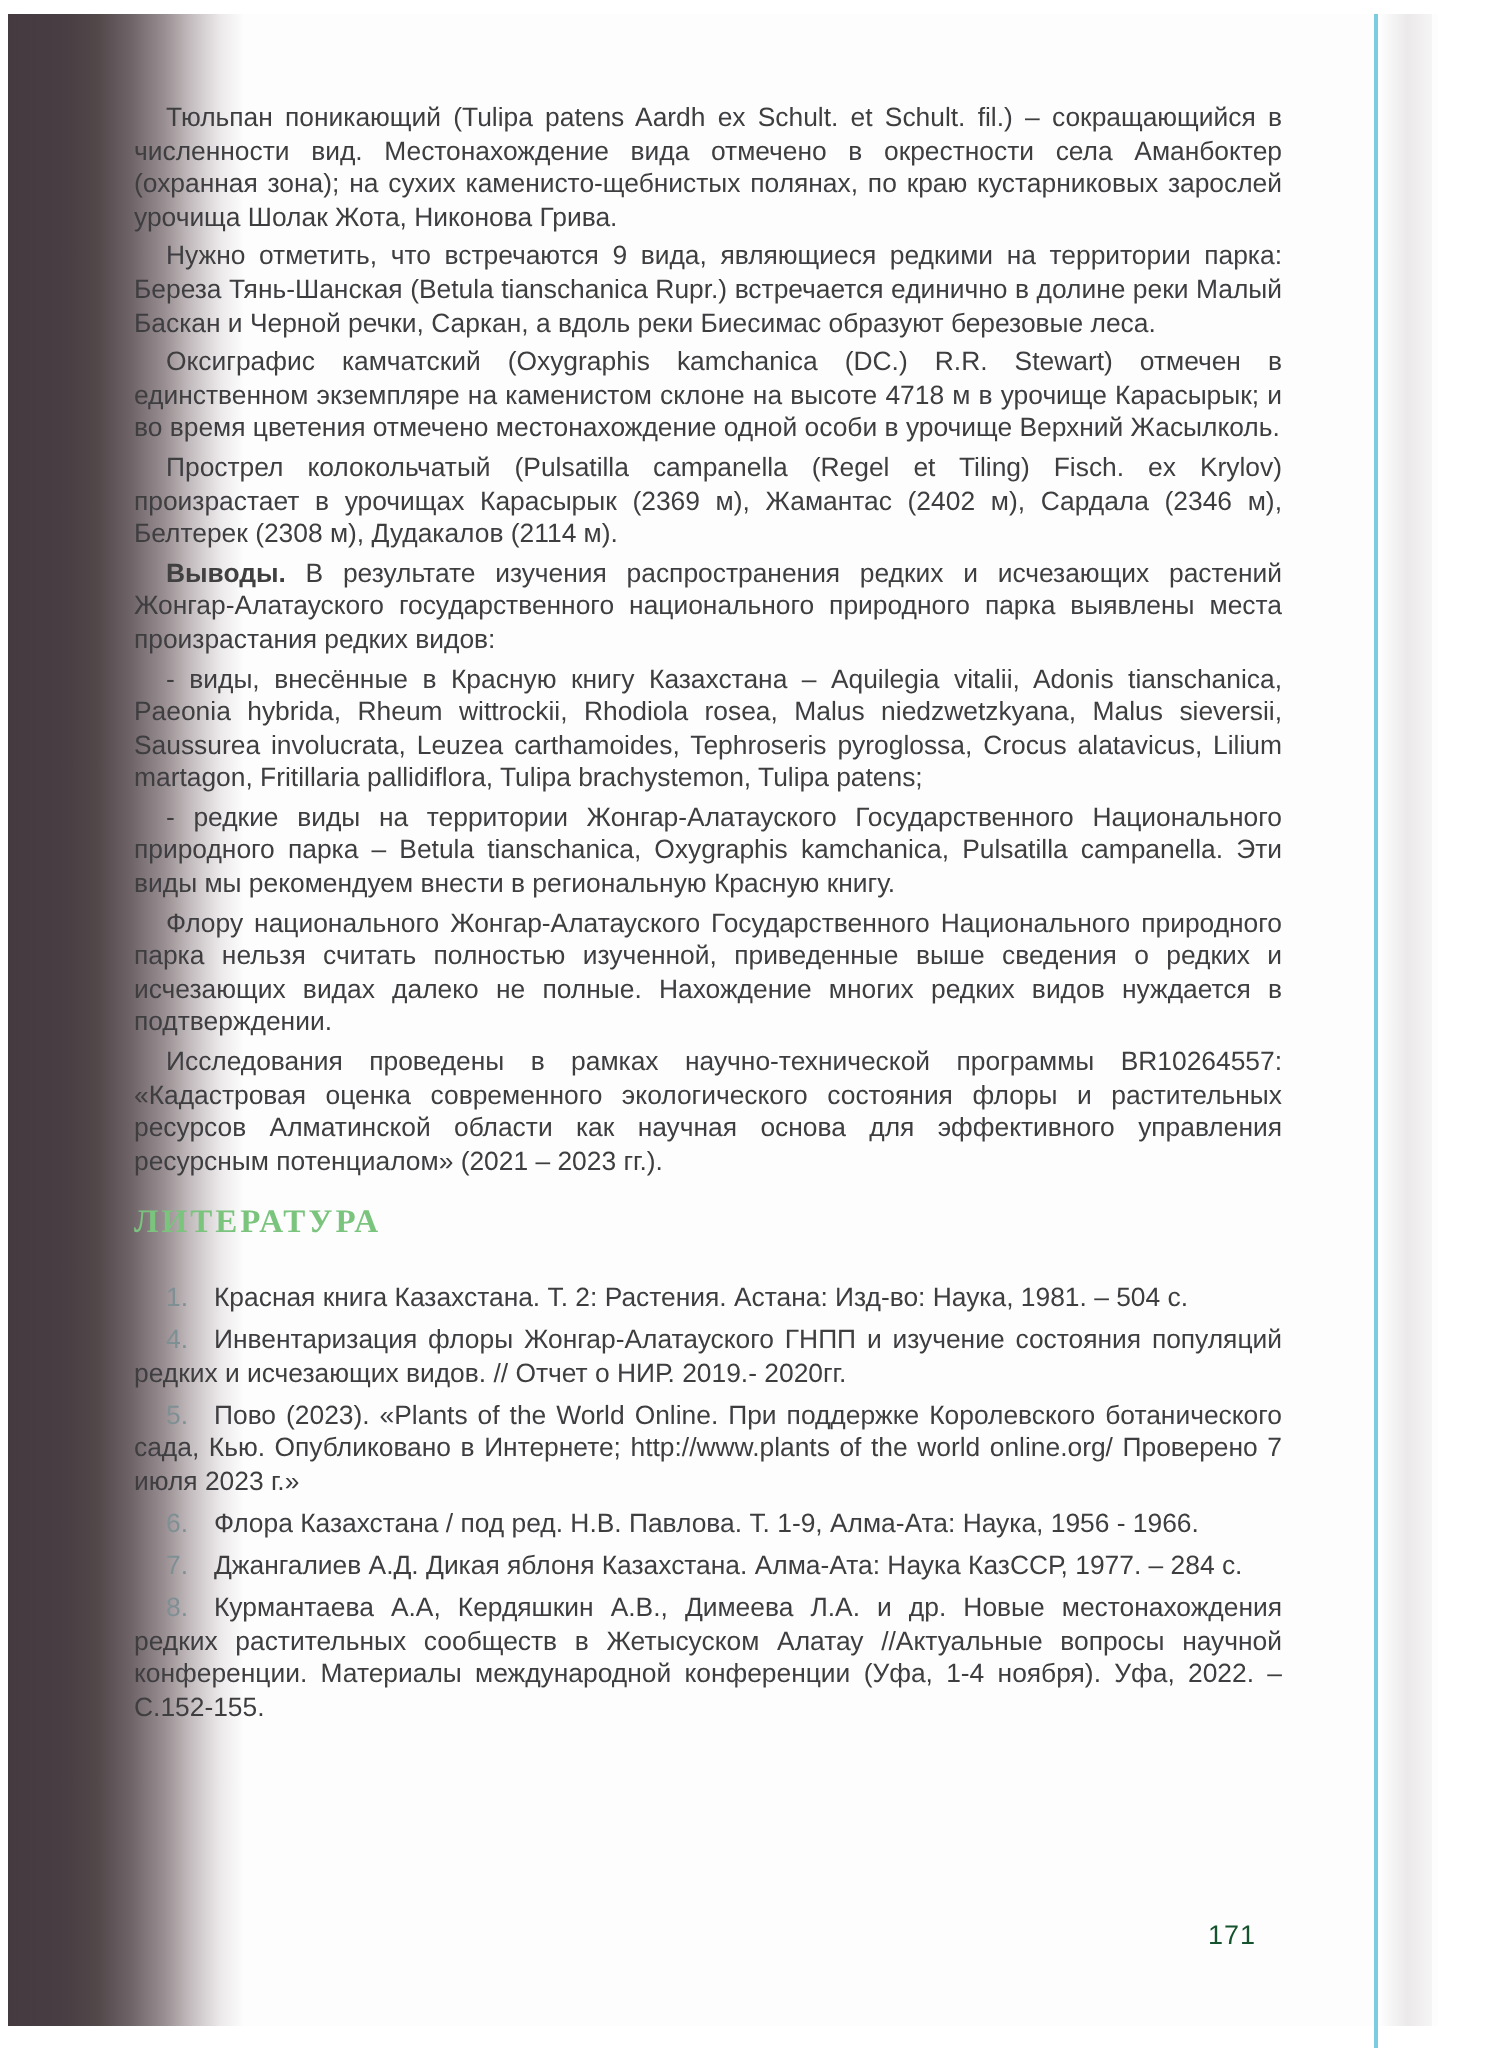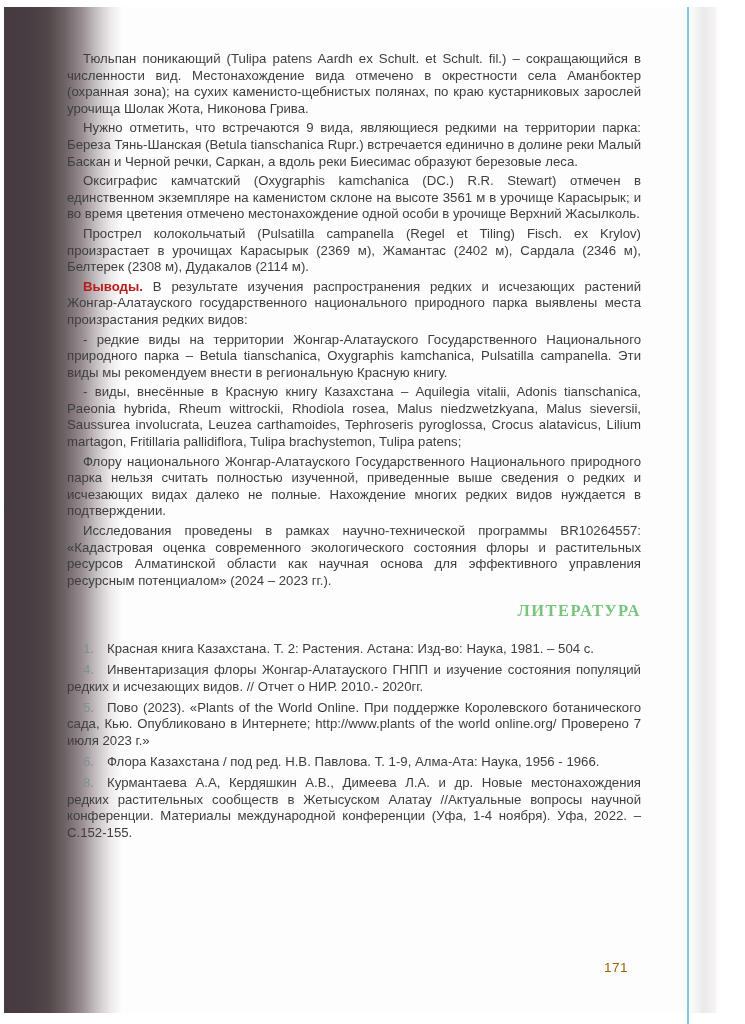--- a/index.html
+++ b/index.html
@@ -53,74 +53,75 @@
     font-size: 13.2px;
     line-height: 16.6px;
     text-align: justify;
   }
   .content p {
     margin: 0 0 3px 0;
     text-indent: 16px;
   }
   .lead-word {
     font-weight: bold;
-    color: #b91c1c;
+    color: #404040;
   }
   .lit-heading {
-    text-align: right;
+    text-align: left;
     font-family: "Liberation Serif", serif;
     font-weight: bold;
     color: #7ac47e;
     font-size: 16.5px;
     letter-spacing: 1.5px;
     margin: 14px 0 21px 0;
   }
   .ref {
     margin: 0 0 4.5px 0 !important;
     text-indent: 18px;
   }
   .ref-num {
     color: #7f9095;
     margin-right: 13px;
   }
   .page-number {
     position: absolute;
     left: 604px;
     top: 960px;
-    color: #a16207;
+    color: #14532d;
     font-size: 13.5px;
     letter-spacing: 0.5px;
   }
 </style>
 </head>
 <body>
 
 <div class="scan">
   <div class="paper"></div>
   <div class="spine-shadow"></div>
   <div class="edge-line"></div>
   <div class="edge-strip"></div>
 
   <div class="content">
     <p>Тюльпан поникающий (Tulipa patens Aardh ex Schult. et Schult. fil.) – сокращающийся в численности вид. Местонахождение вида отмечено в окрестности села Аманбоктер (охранная зона); на сухих каменисто-щебнистых полянах, по краю кустарниковых зарослей урочища Шолак Жота, Никонова Грива.</p>
     <p>Нужно отметить, что встречаются 9 вида, являющиеся редкими на территории парка: Береза Тянь-Шанская (Betula tianschanica Rupr.) встречается единично в долине реки Малый Баскан и Черной речки, Саркан, а вдоль реки Биесимас образуют березовые леса.</p>
-    <p>Оксиграфис камчатский (Oxygraphis kamchanica (DC.) R.R. Stewart) отмечен в единственном экземпляре на каменистом склоне на высоте 3561 м в урочище Карасырык; и во время цветения отмечено местонахождение одной особи в урочище Верхний Жасылколь.</p>
+    <p>Оксиграфис камчатский (Oxygraphis kamchanica (DC.) R.R. Stewart) отмечен в единственном экземпляре на каменистом склоне на высоте 4718 м в урочище Карасырык; и во время цветения отмечено местонахождение одной особи в урочище Верхний Жасылколь.</p>
     <p>Прострел колокольчатый (Pulsatilla campanella (Regel et Tiling) Fisch. ex Krylov) произрастает в урочищах Карасырык (2369 м), Жамантас (2402 м), Сардала (2346 м), Белтерек (2308 м), Дудакалов (2114 м).</p>
 
     <p><span class="lead-word">Выводы.</span> <span>В результате изучения распространения редких и исчезающих растений Жонгар-Алатауского государственного национального природного парка выявлены места произрастания редких видов:</span></p>
 
+    <p>- виды, внесённые в Красную книгу Казахстана – Aquilegia vitalii, Adonis tianschanica, Paeonia hybrida, Rheum wittrockii, Rhodiola rosea, Malus niedzwetzkyana, Malus sieversii, Saussurea involucrata, Leuzea carthamoides, Tephroseris pyroglossa, Crocus alatavicus, Lilium martagon, Fritillaria pallidiflora, Tulipa brachystemon, Tulipa patens;</p>
     <p>- редкие виды на территории Жонгар-Алатауского Государственного Национального природного парка – Betula tianschanica, Oxygraphis kamchanica, Pulsatilla campanella. Эти виды мы рекомендуем внести в региональную Красную книгу.</p>
-    <p>- виды, внесённые в Красную книгу Казахстана – Aquilegia vitalii, Adonis tianschanica, Paeonia hybrida, Rheum wittrockii, Rhodiola rosea, Malus niedzwetzkyana, Malus sieversii, Saussurea involucrata, Leuzea carthamoides, Tephroseris pyroglossa, Crocus alatavicus, Lilium martagon, Fritillaria pallidiflora, Tulipa brachystemon, Tulipa patens;</p>
 
     <p>Флору национального Жонгар-Алатауского Государственного Национального природного парка нельзя считать полностью изученной, приведенные выше сведения о редких и исчезающих видах далеко не полные. Нахождение многих редких видов нуждается в подтверждении.</p>
-    <p>Исследования проведены в рамках научно-технической программы BR10264557: «Кадастровая оценка современного экологического состояния флоры и растительных ресурсов Алматинской области как научная основа для эффективного управления ресурсным потенциалом» (2024 – 2023 гг.).</p>
+    <p>Исследования проведены в рамках научно-технической программы BR10264557: «Кадастровая оценка современного экологического состояния флоры и растительных ресурсов Алматинской области как научная основа для эффективного управления ресурсным потенциалом» (2021 – 2023 гг.).</p>
 
     <div class="lit-heading">ЛИТЕРАТУРА</div>
 
     <p class="ref"><span class="ref-num">1.</span><span>Красная книга Казахстана. Т. 2: Растения. Астана: Изд-во: Наука, 1981. – 504 с.</span></p>
-    <p class="ref"><span class="ref-num">4.</span><span>Инвентаризация флоры Жонгар-Алатауского ГНПП и изучение состояния популяций редких и исчезающих видов. // Отчет о НИР. 2010.- 2020гг.</span></p>
+    <p class="ref"><span class="ref-num">4.</span><span>Инвентаризация флоры Жонгар-Алатауского ГНПП и изучение состояния популяций редких и исчезающих видов. // Отчет о НИР. 2019.- 2020гг.</span></p>
     <p class="ref"><span class="ref-num">5.</span><span>Пово (2023). «Plants of the World Online. При поддержке Королевского ботанического сада, Кью. Опубликовано в Интернете; http://www.plants of the world online.org/ Проверено 7 июля 2023 г.»</span></p>
     <p class="ref"><span class="ref-num">6.</span><span>Флора Казахстана / под ред. Н.В. Павлова. Т. 1-9, Алма-Ата: Наука, 1956 - 1966.</span></p>
+    <p class="ref"><span class="ref-num">7.</span><span>Джангалиев А.Д. Дикая яблоня Казахстана. Алма-Ата: Наука КазССР, 1977. – 284 с.</span></p>
     <p class="ref"><span class="ref-num">8.</span><span>Курмантаева А.А, Кердяшкин А.В., Димеева Л.А. и др. Новые местонахождения редких растительных сообществ в Жетысуском Алатау  //Актуальные вопросы научной конференции. Материалы международной конференции (Уфа, 1-4 ноября). Уфа, 2022. – С.152-155.</span></p>
   </div>
 
   <div class="page-number">171</div>
 </div>
 
 </body></html>

